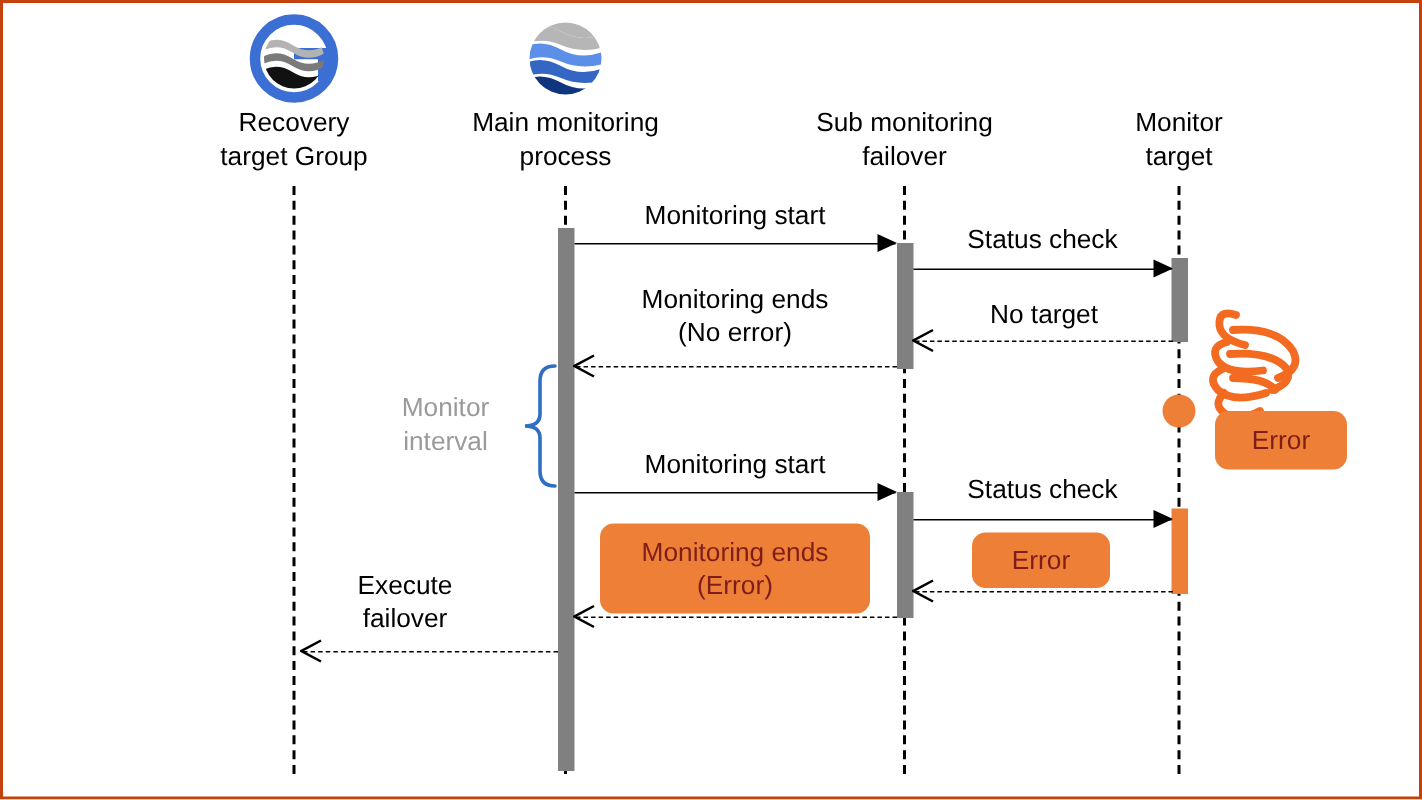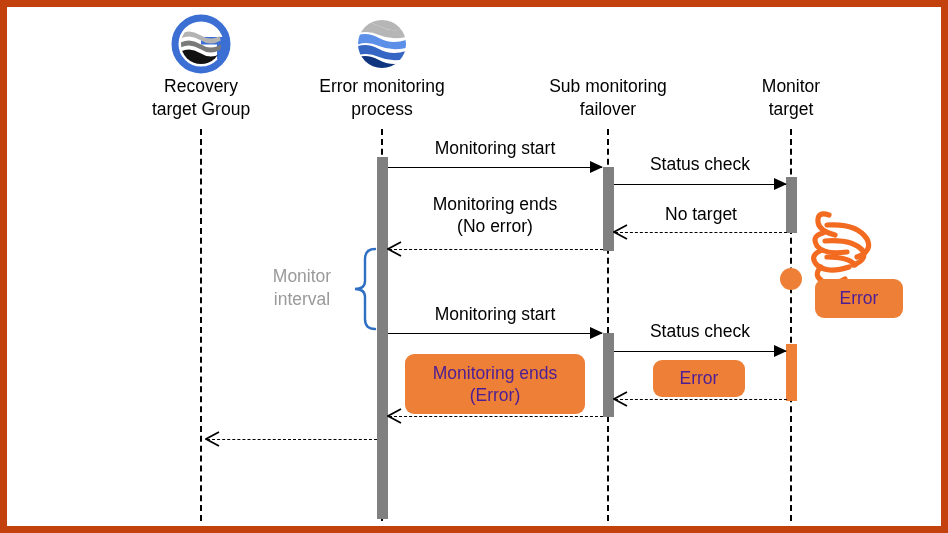--- a/index.html
+++ b/index.html
@@ -1,21 +1,21 @@
 <!DOCTYPE html>
 <html><head>
 <meta charset="utf-8">
 <style>
   html,body{margin:0;padding:0;background:#ffffff;}
   body{font-family:"Liberation Sans","DejaVu Sans",sans-serif;}
   #canvas{
     position:relative;
     width:948px;height:533px;
     background:#ffffff;
-    border:7px solid #c2410c;
+    border:2px solid #c2410c;
     box-sizing:border-box;
     overflow:hidden;
   }
   .abs{position:absolute;}
   
   .head{position:absolute;text-align:center;}
   .head-label{
     font-size:17.5px;color:#000;line-height:1.30;white-space:pre-line;
   }
   .icon-wrap{height:62px;display:flex;align-items:center;justify-content:center;}
@@ -42,21 +42,21 @@
   .arrowhead.openleft{
     left:-2px;top:-8px;width:15px;height:16px;
   }
   .msg-label{
     position:absolute;white-space:pre-line;text-align:center;
     font-size:17.5px;color:#000;line-height:1.28;
   }
   
   .badge{
     position:absolute;background:#ED8036;border-radius:9px;
-    color:#4c1d95;font-size:17.5px;line-height:1.28;
+    color:#7f1d1d;font-size:17.5px;line-height:1.28;
     display:flex;align-items:center;justify-content:center;
     text-align:center;white-space:pre-line;
   }
   
   .interval-label{
     position:absolute;text-align:center;white-space:pre-line;
     font-size:17.5px;color:#9a9a9a;line-height:1.30;
   }
   
   .err-dot{
@@ -98,21 +98,21 @@
         <g clip-path="url(#g2clip)">
           <rect x="0" y="0" width="62" height="62" fill="#ffffff"></rect>
           <path d="M-2 16 q14 -12 30 -3 t36 -1 v-20 h-70 z" fill="#b6b6b6"></path>
           <path d="M-2 16 q14 -12 30 -3 t36 -1 v9 q-20 8 -36 1 t-30 3 z" fill="#b6b6b6"></path>
           <path d="M-2 27 q14 -11 30 -2 t36 -2 v9 q-20 8 -36 1 t-30 3 z" fill="#5B8FE8"></path>
           <path d="M-2 38 q14 -11 30 -2 t36 -2 v9 q-20 8 -36 1 t-30 3 z" fill="#3566C4"></path>
           <path d="M-2 49 q14 -11 30 -2 t36 -2 v22 h-70 z" fill="#10357F"></path>
         </g>
       </svg>
     </div>
-    <div class="head-label">Error monitoring
+    <div class="head-label">Main monitoring
 process</div>
   </div>
 
   <div class="head" style="left:501px;top:68px;width:200px;">
     <div class="head-label">Sub monitoring
 failover</div>
   </div>
 
   <div class="head" style="left:684px;top:68px;width:200px;">
     <div class="head-label">Monitor
@@ -209,14 +209,16 @@
   </div>
   <div class="badge" style="left:398px;top:347px;width:180px;height:60px;">Monitoring ends
 (Error)</div>
 
   <div class="msg dashed" style="left:200px;top:432px;width:170px;">
     <div class="line"></div>
     <svg class="arrowhead openleft" viewBox="0 0 15 16">
         <path d="M14 1 L1 8 L14 15" fill="none" stroke="#000" stroke-width="1.7"></path>
       </svg>
   </div>
+  <div class="msg-label" style="left:188px;top:377px;width:160px;">Execute
+failover</div>
 
 </div>
 
 </body></html>

